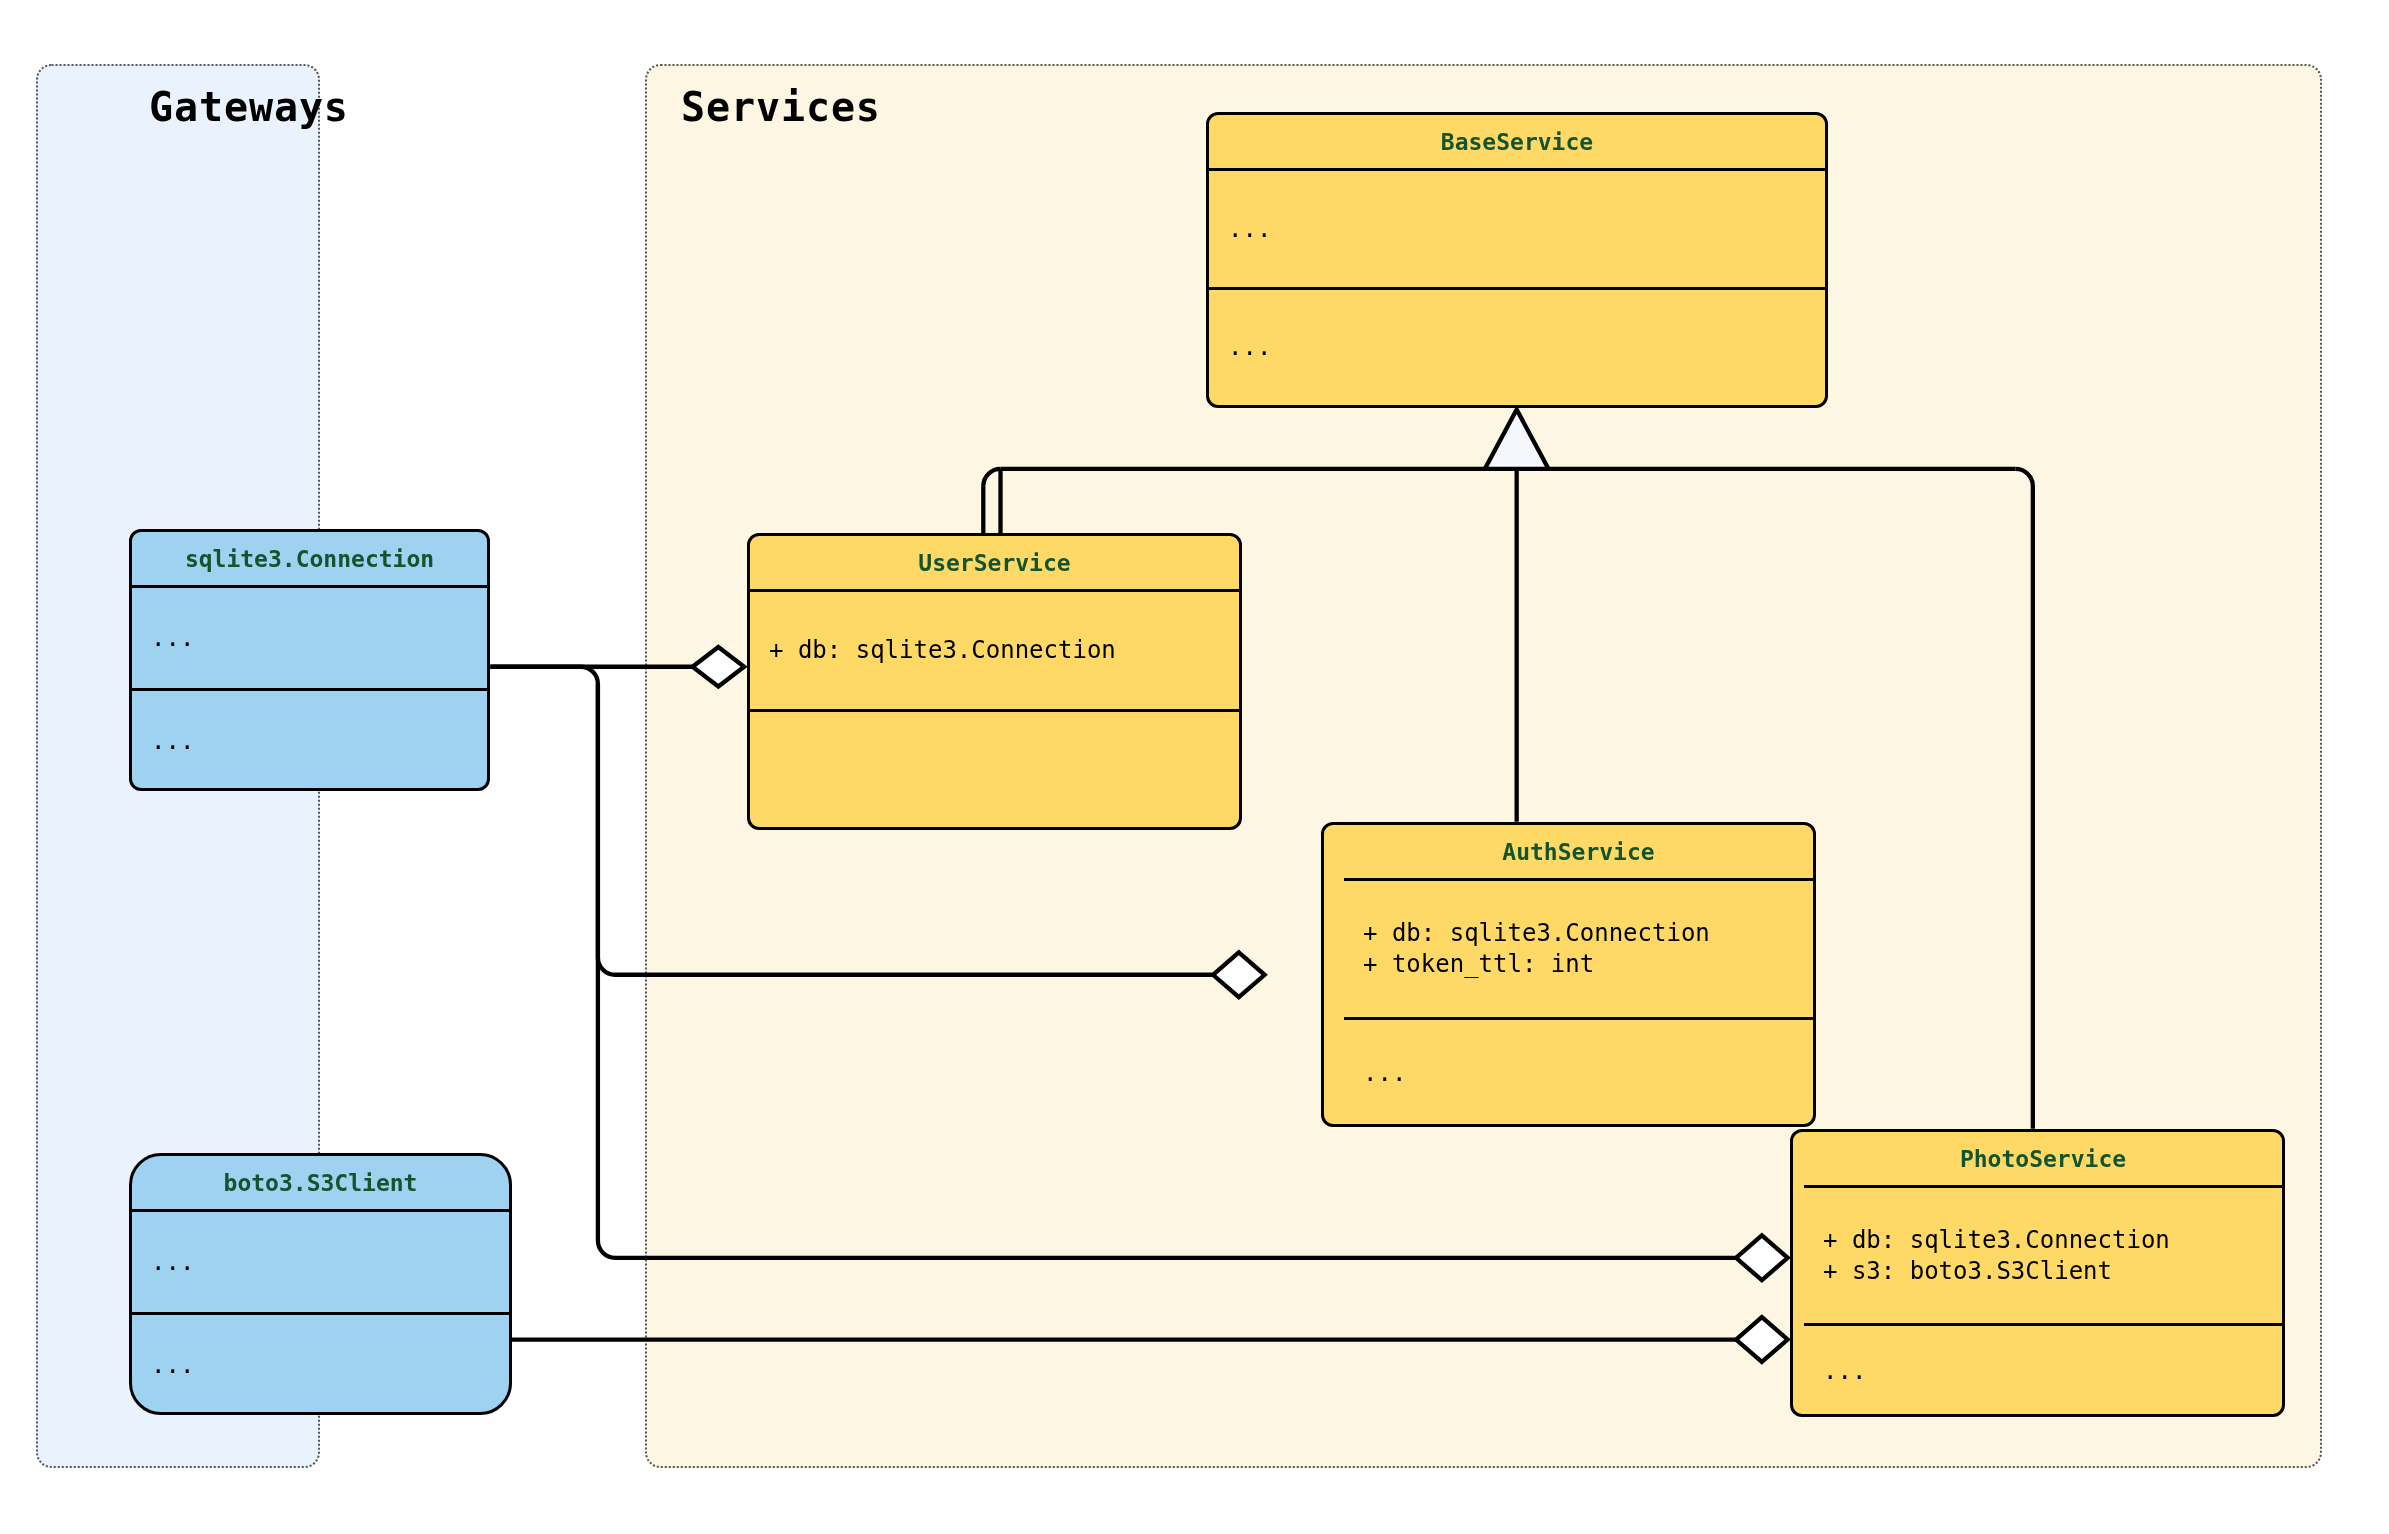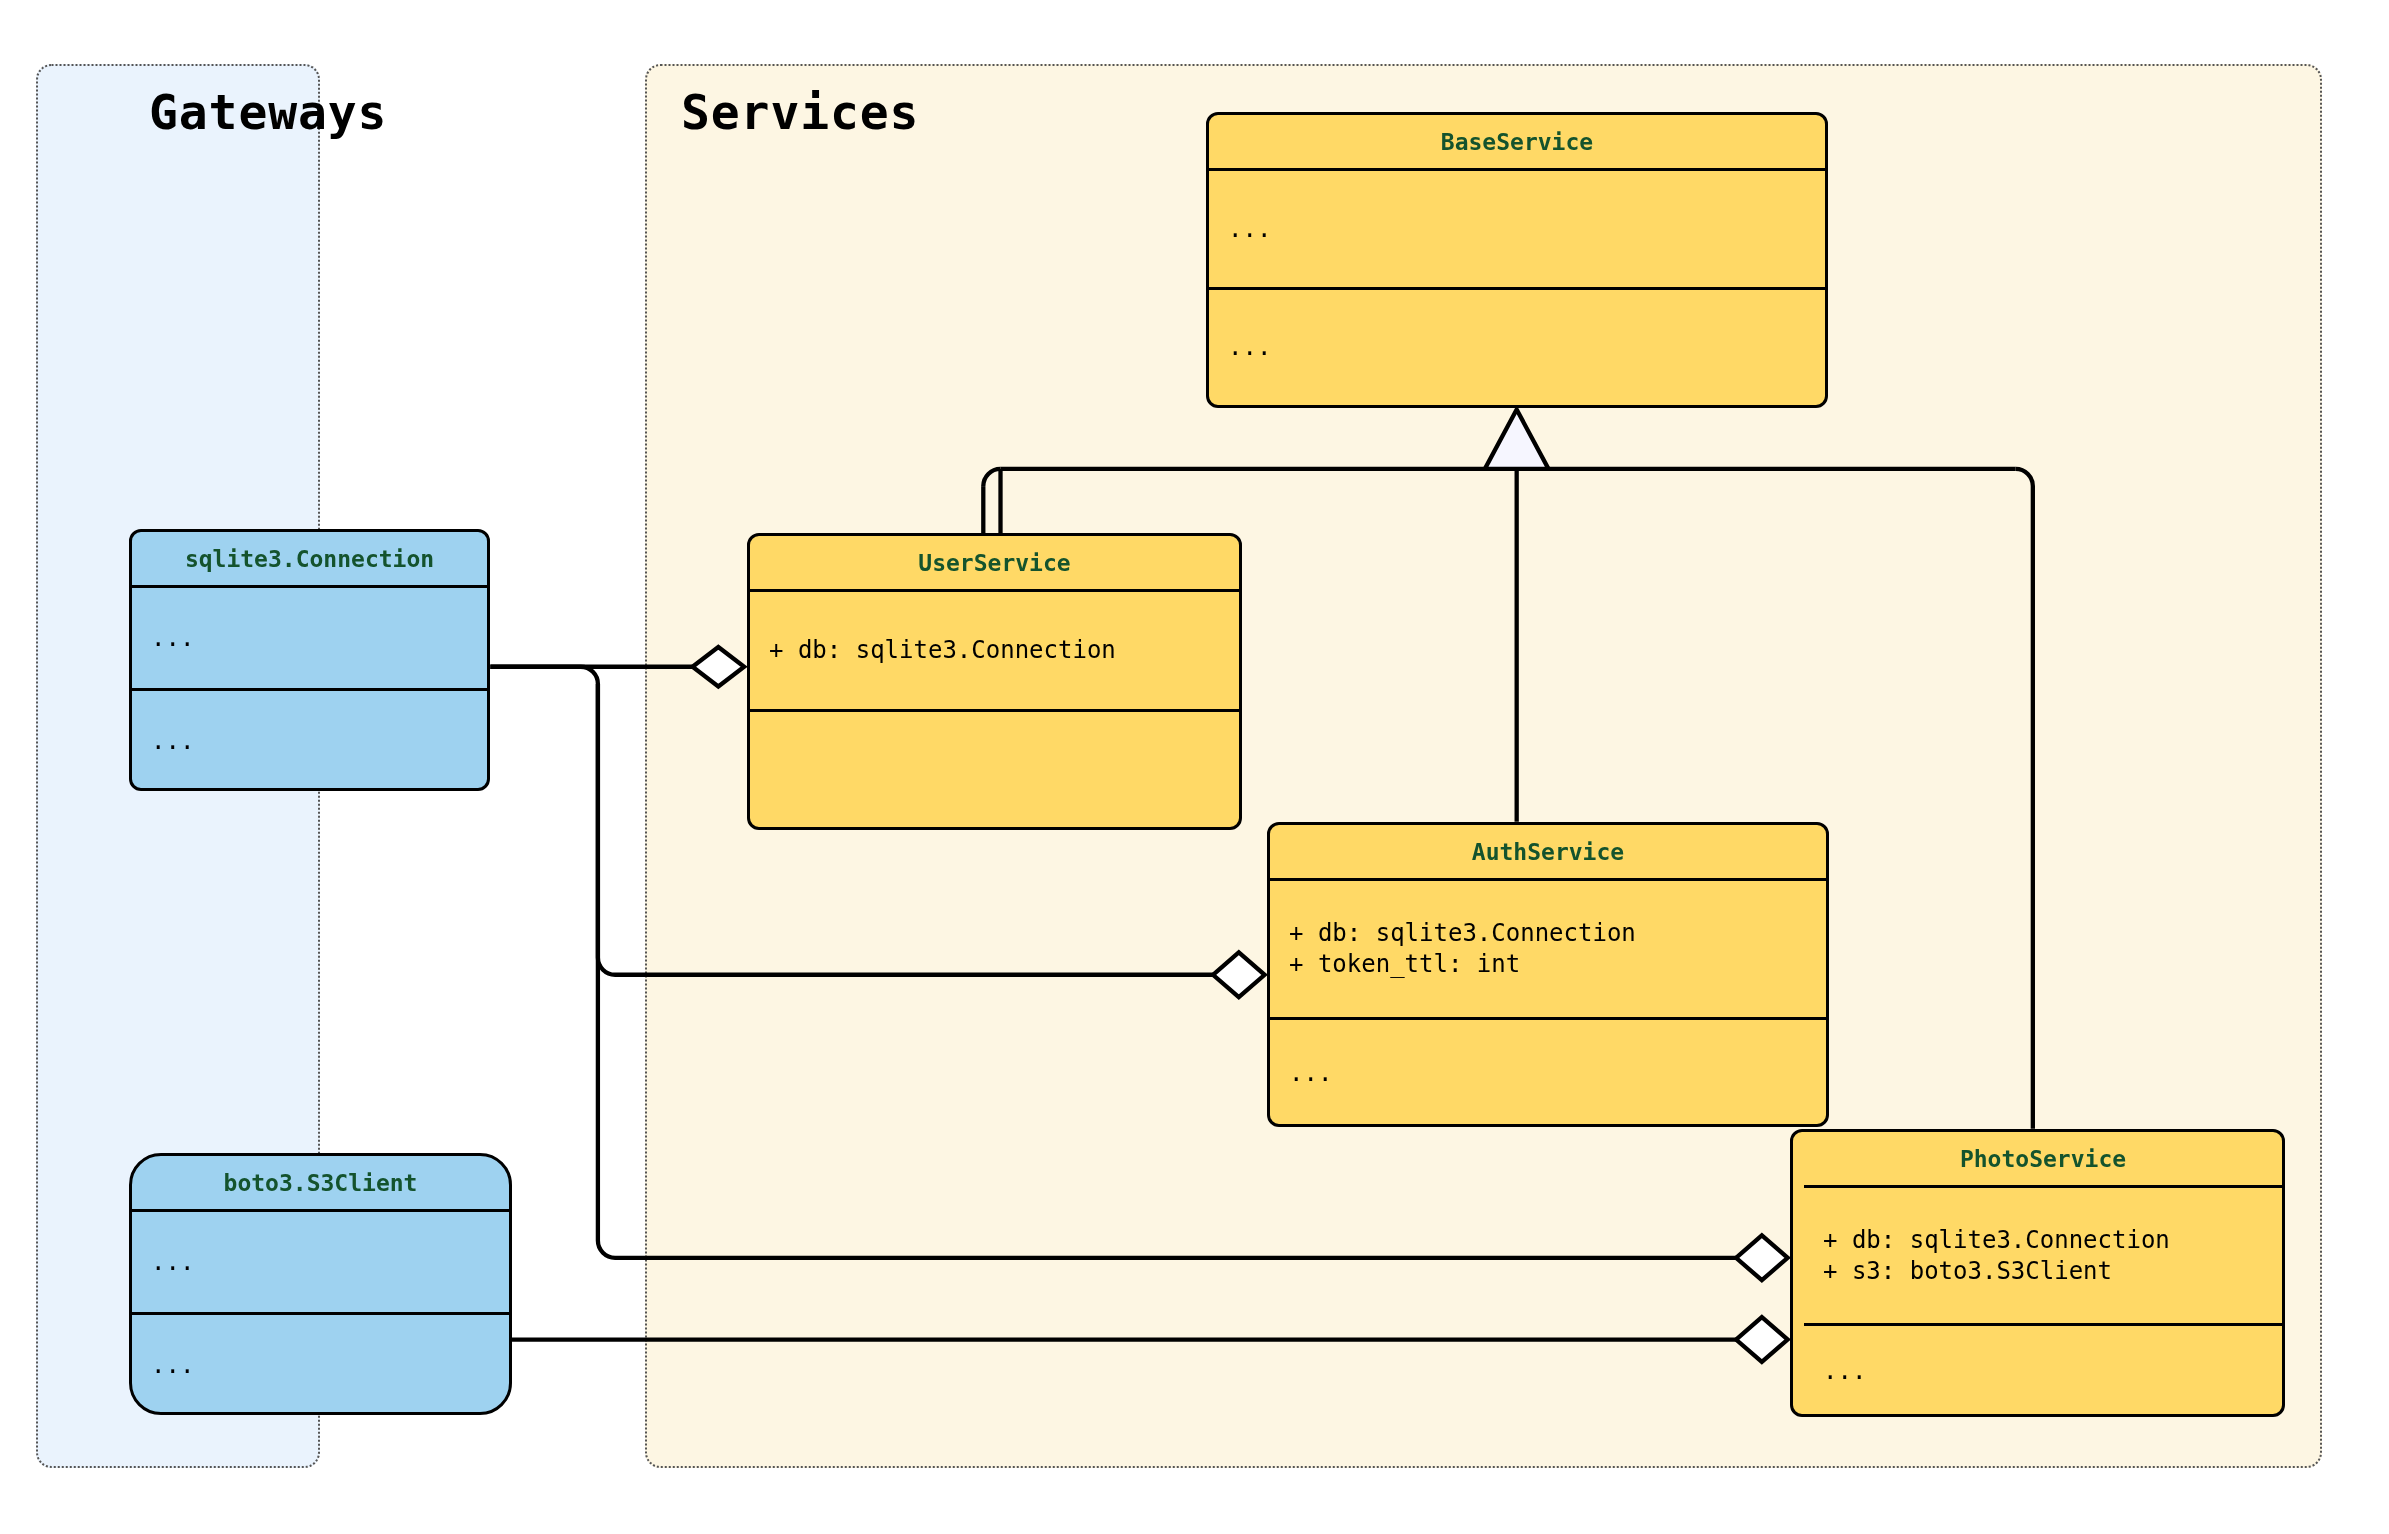--- a/index.html
+++ b/index.html
@@ -24,21 +24,21 @@
     overflow: visible;
   }
   .pkg {
     position: absolute;
     border: 2.6px dotted #555555;
     border-radius: 15.5px;
     box-sizing: border-box;
   }
   .pkg-title {
     position: absolute;
-    font-size: 48px;
+    font-size: 40px;
     font-weight: bold;
     color: #000000;
     letter-spacing: 0.9px;
     white-space: nowrap;
   }
   .uml-box {
     position: absolute;
     border: 3.4px solid #000000;
     border-radius: 12px;
     box-sizing: border-box;
@@ -158,21 +158,21 @@
   <div class="uml-box" id="box-userservice" style="left:747px; top:533px; width:495px; height:297px;">
     <div class="compartment comp-title" style="height:56px;">UserService</div>
     <div class="compartment comp-attrs" style="height:120px;">
       <span class="comp-lines">+ db: sqlite3.Connection</span>
     </div>
     <div class="compartment comp-methods" style="height:117px;">
       <span class="comp-lines"></span>
     </div>
   </div>
 
-  <div class="uml-box" id="box-authservice" style="left:1267px; top:822px; width:562px; height:305px;">
+  <div class="uml-box" id="box-authservice" style="left:1321px; top:822px; width:495px; height:305px;padding-left:20px;">
     <div class="compartment comp-title" style="height:56px;">AuthService</div>
     <div class="compartment comp-attrs" style="height:139px;">
       <span class="comp-lines">+ db: sqlite3.Connection
 + token_ttl: int</span>
     </div>
     <div class="compartment comp-methods" style="height:107px;">
       <span class="comp-lines">...</span>
     </div>
   </div>
 

